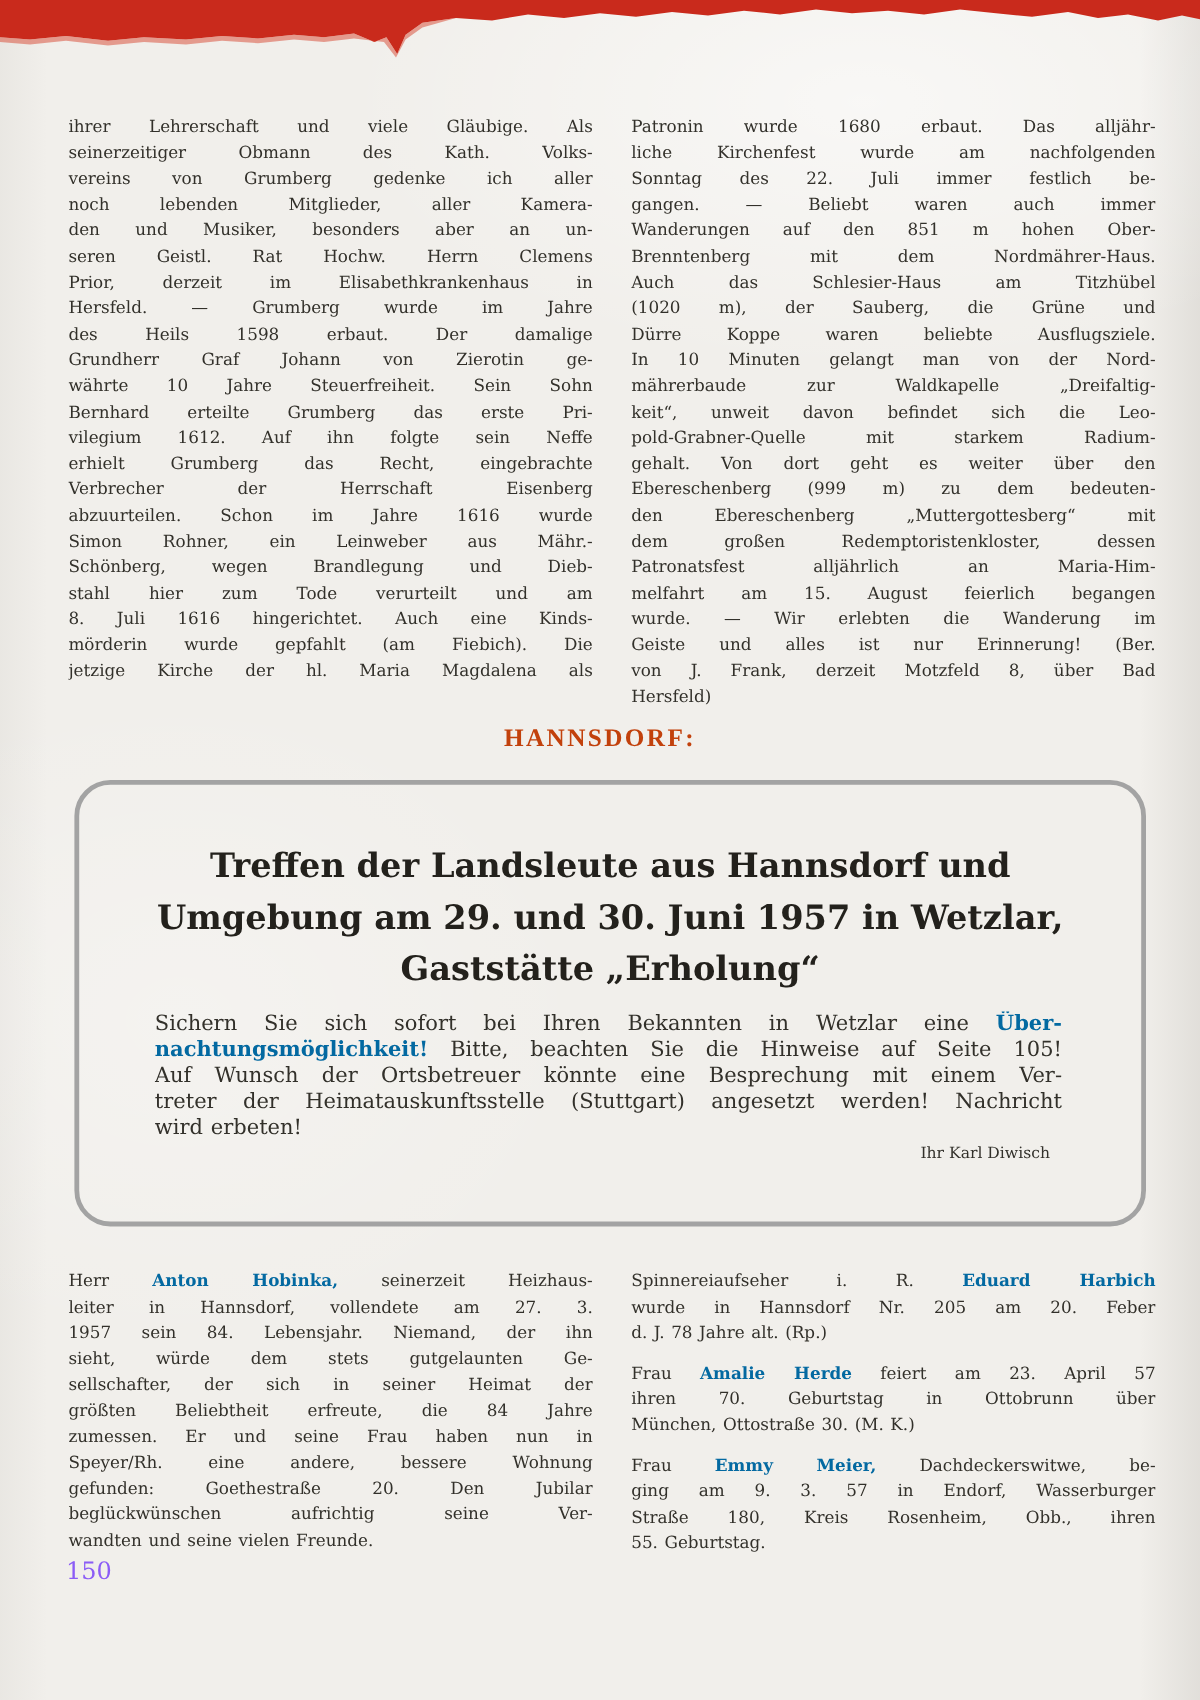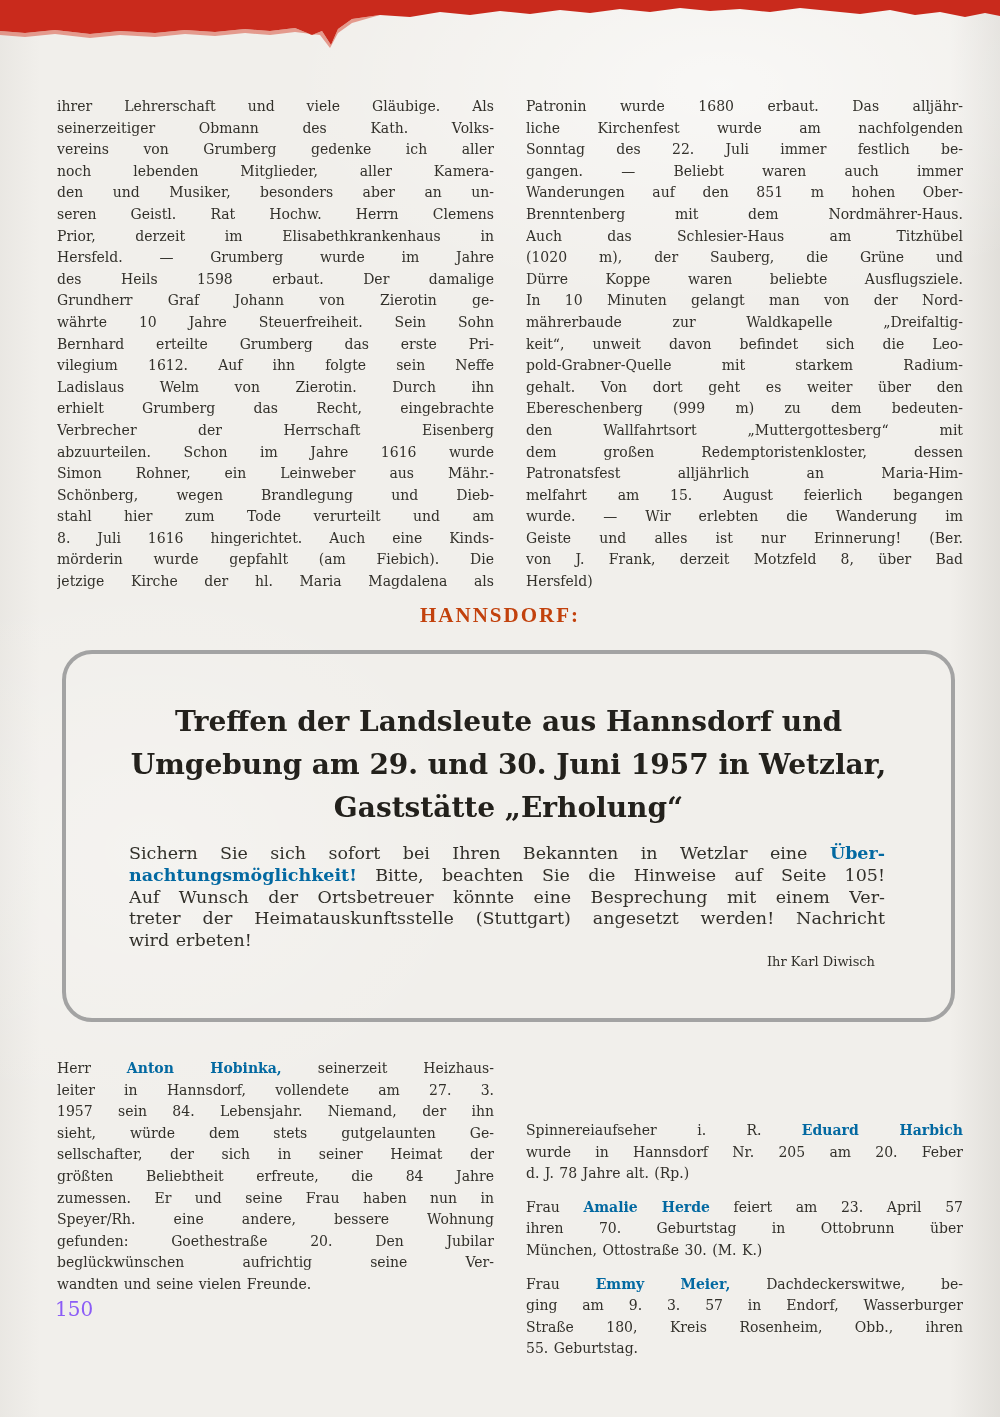--- a/index.html
+++ b/index.html
@@ -32,21 +32,21 @@
   }
   .box-title{
     margin-top:46px;text-align:center;
     font-family:"DejaVu Serif", serif;font-weight:700;
     font-size:28px;line-height:43px;color:#23211c;
   }
   .box-body{margin:14px 66px 0 63px;font-size:17.5px;}
   .box-body .tline{height:21.8px;line-height:21.8px;}
   .box-signature{text-align:right;margin:2px 76px 0 16px;font-size:13px;}
   #bottom-left{left:57px;top:1058px;}
-  #bottom-right{left:526px;top:1120px;}
+  #bottom-right{left:526px;top:1058px;}
   .para+.para{margin-top:12px;}
   .page-number{position:absolute;left:55px;top:1297px;font-size:20px;color:#8b5cf6;}
   b{font-weight:700;color:#0369a1;}
 </style>
 </head>
 <body>
 
 <svg class="red-band" viewBox="0 0 1000 50" preserveAspectRatio="none" aria-hidden="true">
   <polygon fill="#c92a1c" points="
     0,0 1000,0 1000,16 985,13 965,17 940,12 915,15 890,10 860,14 830,11 800,8
@@ -66,21 +66,20 @@
     <div class="tline">noch lebenden Mitglieder, aller Kamera-</div>
     <div class="tline">den und Musiker, besonders aber an un-</div>
     <div class="tline">seren Geistl. Rat Hochw. Herrn Clemens</div>
     <div class="tline">Prior, derzeit im Elisabethkrankenhaus in</div>
     <div class="tline">Hersfeld. — Grumberg wurde im Jahre</div>
     <div class="tline">des Heils 1598 erbaut. Der damalige</div>
     <div class="tline">Grundherr Graf Johann von Zierotin ge-</div>
     <div class="tline">währte 10 Jahre Steuerfreiheit. Sein Sohn</div>
     <div class="tline">Bernhard erteilte Grumberg das erste Pri-</div>
     <div class="tline">vilegium 1612. Auf ihn folgte sein Neffe</div>
-    <div class="tline">Ladislaus Welm von Zierotin. Durch ihn</div>
     <div class="tline">erhielt Grumberg das Recht, eingebrachte</div>
     <div class="tline">Verbrecher der Herrschaft Eisenberg</div>
     <div class="tline">abzuurteilen. Schon im Jahre 1616 wurde</div>
     <div class="tline">Simon Rohner, ein Leinweber aus Mähr.-</div>
     <div class="tline">Schönberg, wegen Brandlegung und Dieb-</div>
     <div class="tline">stahl hier zum Tode verurteilt und am</div>
     <div class="tline">8. Juli 1616 hingerichtet. Auch eine Kinds-</div>
     <div class="tline">mörderin wurde gepfahlt (am Fiebich). Die</div>
     <div class="tline">jetzige Kirche der hl. Maria Magdalena als</div>
   </div>
@@ -94,21 +93,21 @@
     <div class="tline">Brenntenberg mit dem Nordmährer-Haus.</div>
     <div class="tline">Auch das Schlesier-Haus am Titzhübel</div>
     <div class="tline">(1020 m), der Sauberg, die Grüne und</div>
     <div class="tline">Dürre Koppe waren beliebte Ausflugsziele.</div>
     <div class="tline">In 10 Minuten gelangt man von der Nord-</div>
     <div class="tline">mährerbaude zur Waldkapelle „Dreifaltig-</div>
     <div class="tline">keit“, unweit davon befindet sich die Leo-</div>
     <div class="tline">pold-Grabner-Quelle mit starkem Radium-</div>
     <div class="tline">gehalt. Von dort geht es weiter über den</div>
     <div class="tline">Ebereschenberg (999 m) zu dem bedeuten-</div>
-    <div class="tline">den Wallfahrtsort „Muttergottesberg“ mit</div>
+    <div class="tline">den Ebereschenberg „Muttergottesberg“ mit</div>
     <div class="tline">dem großen Redemptoristenkloster, dessen</div>
     <div class="tline">Patronatsfest alljährlich an Maria-Him-</div>
     <div class="tline">melfahrt am 15. August feierlich begangen</div>
     <div class="tline">wurde. — Wir erlebten die Wanderung im</div>
     <div class="tline">Geiste und alles ist nur Erinnerung! (Ber.</div>
     <div class="tline">von J. Frank, derzeit Motzfeld 8, über Bad</div>
     <div class="tline">Hersfeld)</div>
   </div>
 
 <div class="section-heading">HANNSDORF:</div>

